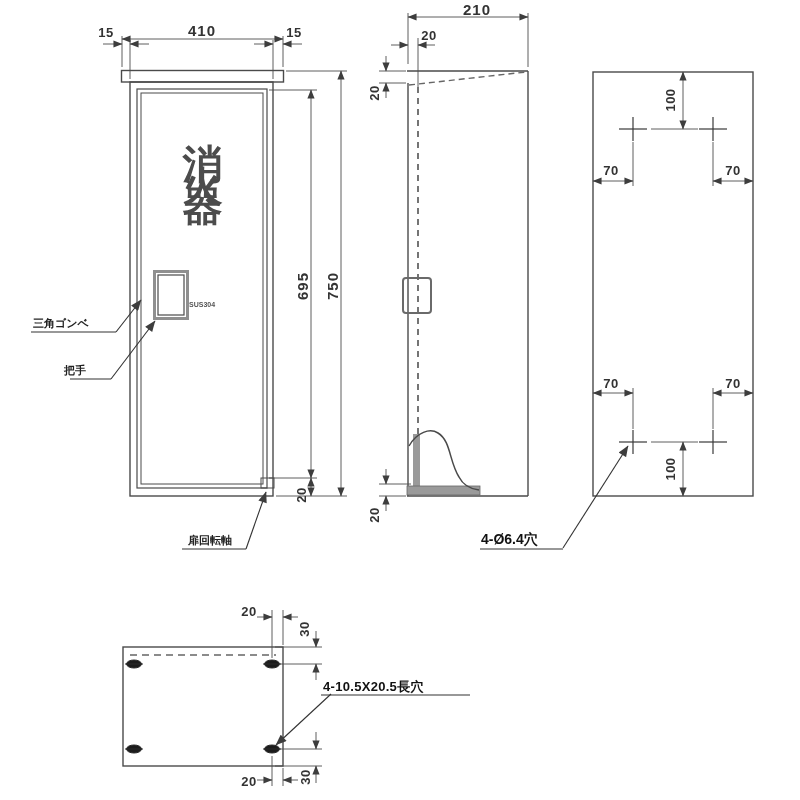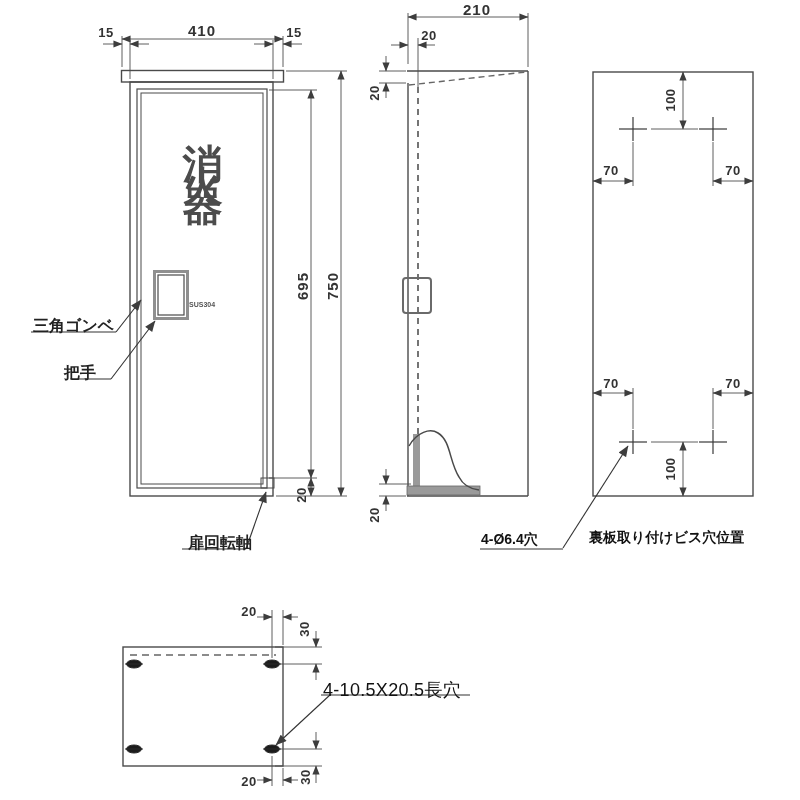--- a/index.html
+++ b/index.html
@@ -4,23 +4,23 @@
 <style>
   html,body{margin:0;padding:0;background:#ffffff;}
   #stage{position:relative;width:800px;height:800px;background:#ffffff;overflow:hidden;
          font-family:"Liberation Sans",sans-serif;}
   #stage svg{position:absolute;left:0;top:0;}
   .lbl{position:absolute;color:#333;white-space:nowrap;font-family:"Liberation Sans",sans-serif;}
   .c{transform:translate(-50%,-50%);}
   .rot{transform:translate(-50%,-50%) rotate(-90deg);}
   .dim{font-size:13px;font-weight:600;letter-spacing:0.5px;}
   .dimL{font-size:15px;font-weight:600;letter-spacing:1px;}
-  .jp{font-size:16px;font-weight:700;color:#222;text-align:right;}
+  .jp{font-size:11px;font-weight:700;color:#222;text-align:right;}
   .note{font-size:14px;font-weight:700;color:#111;text-align:center;}
-  .spec{font-size:18px;font-weight:400;color:#111;letter-spacing:0.3px;}
+  .spec{font-size:13px;font-weight:700;color:#111;letter-spacing:0.3px;}
   .tiny{font-size:7px;color:#555;font-weight:700;}
   .kanji{position:absolute;left:180px;top:111px;width:46px;height:200px;
          writing-mode:vertical-rl;text-orientation:upright;
          font-size:40px;line-height:46px;letter-spacing:22px;color:#4c4c4c;font-weight:600;}
   line,rect,path,ellipse{shape-rendering:geometricPrecision;}
 </style>
 </head>
 <body>
 
 <div id="stage">
@@ -184,21 +184,20 @@
 <div class="lbl dim rot" style="left:374px;top:93px">20</div>
 <div class="lbl dim rot" style="left:374px;top:515px">20</div>
 
 <div class="lbl dim rot" style="left:670px;top:100px">100</div>
 <div class="lbl dim c" style="left:611px;top:170px">70</div>
 <div class="lbl dim c" style="left:733px;top:170px">70</div>
 <div class="lbl dim c" style="left:611px;top:383px">70</div>
 <div class="lbl dim c" style="left:733px;top:383px">70</div>
 <div class="lbl dim rot" style="left:670px;top:469px">100</div>
 <div class="lbl note" style="left:481px;top:531px">4-Ø6.4穴</div>
-<div class="lbl note" style="left:589px;top:529px">裏板取り付けビス穴位置</div>
 
 <div class="lbl dim c" style="left:249px;top:611px">20</div>
 <div class="lbl dim rot" style="left:304px;top:629px">30</div>
 <div class="lbl dim c" style="left:249px;top:781px">20</div>
 <div class="lbl dim rot" style="left:305px;top:777px">30</div>
 <div class="lbl spec" style="left:323px;top:678px">4-10.5X20.5長穴</div>
 
 </div>
 
 </body></html>

